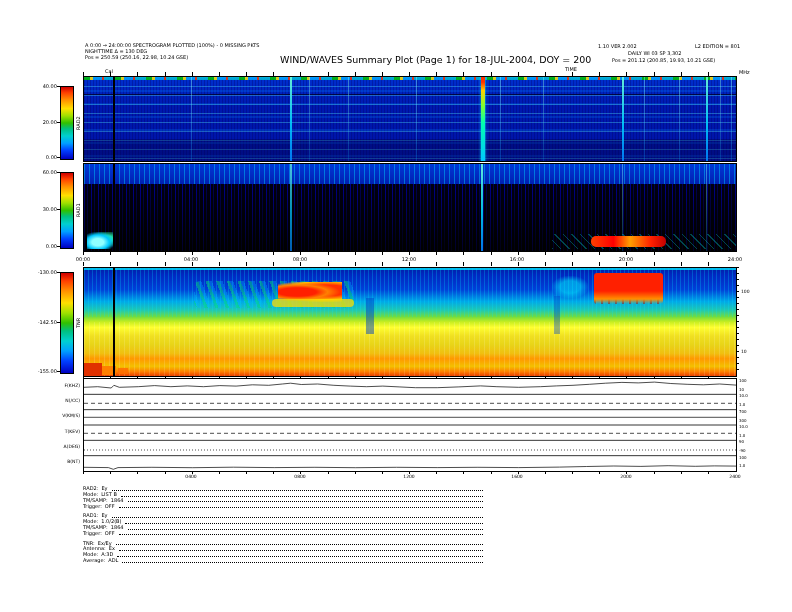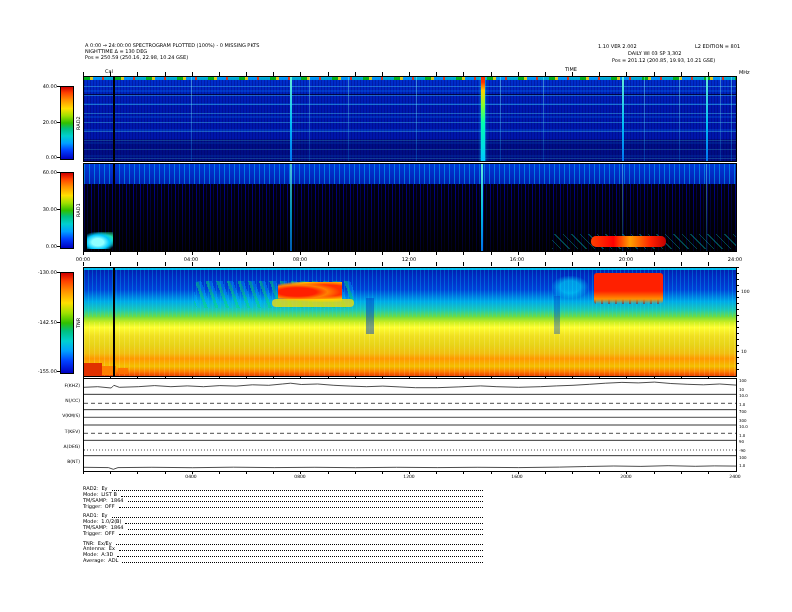--- a/index.html
+++ b/index.html
@@ -107,20 +107,21 @@
 
   <div class="abs t5" style="left:85px;top:42px;width:230px;">
     <div>A 0:00 → 24:00:00 SPECTROGRAM PLOTTED (100%) - 0 MISSING PKTS</div>
     <div>NIGHTTIME Δ = 130 DEG</div>
     <div>Pos = 250.59 (250.16, 22.98, 10.24 GSE)</div>
   </div>
   <div class="abs t5" style="left:598px;top:43px;">1.10 VER 2.002</div>
   <div class="abs t5" style="left:695px;top:43px;">L2 EDITION = 801</div>
   <div class="abs t5" style="left:628px;top:50px;">DAILY WI 03 SP 3,302</div>
   <div class="abs t5" style="left:612px;top:57px;">Pos = 201.12 (200.85, 19.93, 10.21 GSE)</div>
+  <div class="abs title" style="left:280px;top:54px;">WIND/WAVES Summary Plot (Page 1) for 18-JUL-2004, DOY = 200</div>
   <div class="abs t5" style="left:565px;top:66px;">TIME</div>
   <div class="abs t5" style="left:105px;top:68px;">Cal</div>
   <div class="abs t5" style="left:739px;top:69px;">MHz</div>
 
   <div class="comb" style="top:72px;height:4px;"></div>
   <div class="panel" style="top:76px;height:84px;">
     <div class="rad2bg"></div>
     <div class="rad2topdash"></div>
     <div class="rad2hline"></div>
     <div class="rad2low"></div>

